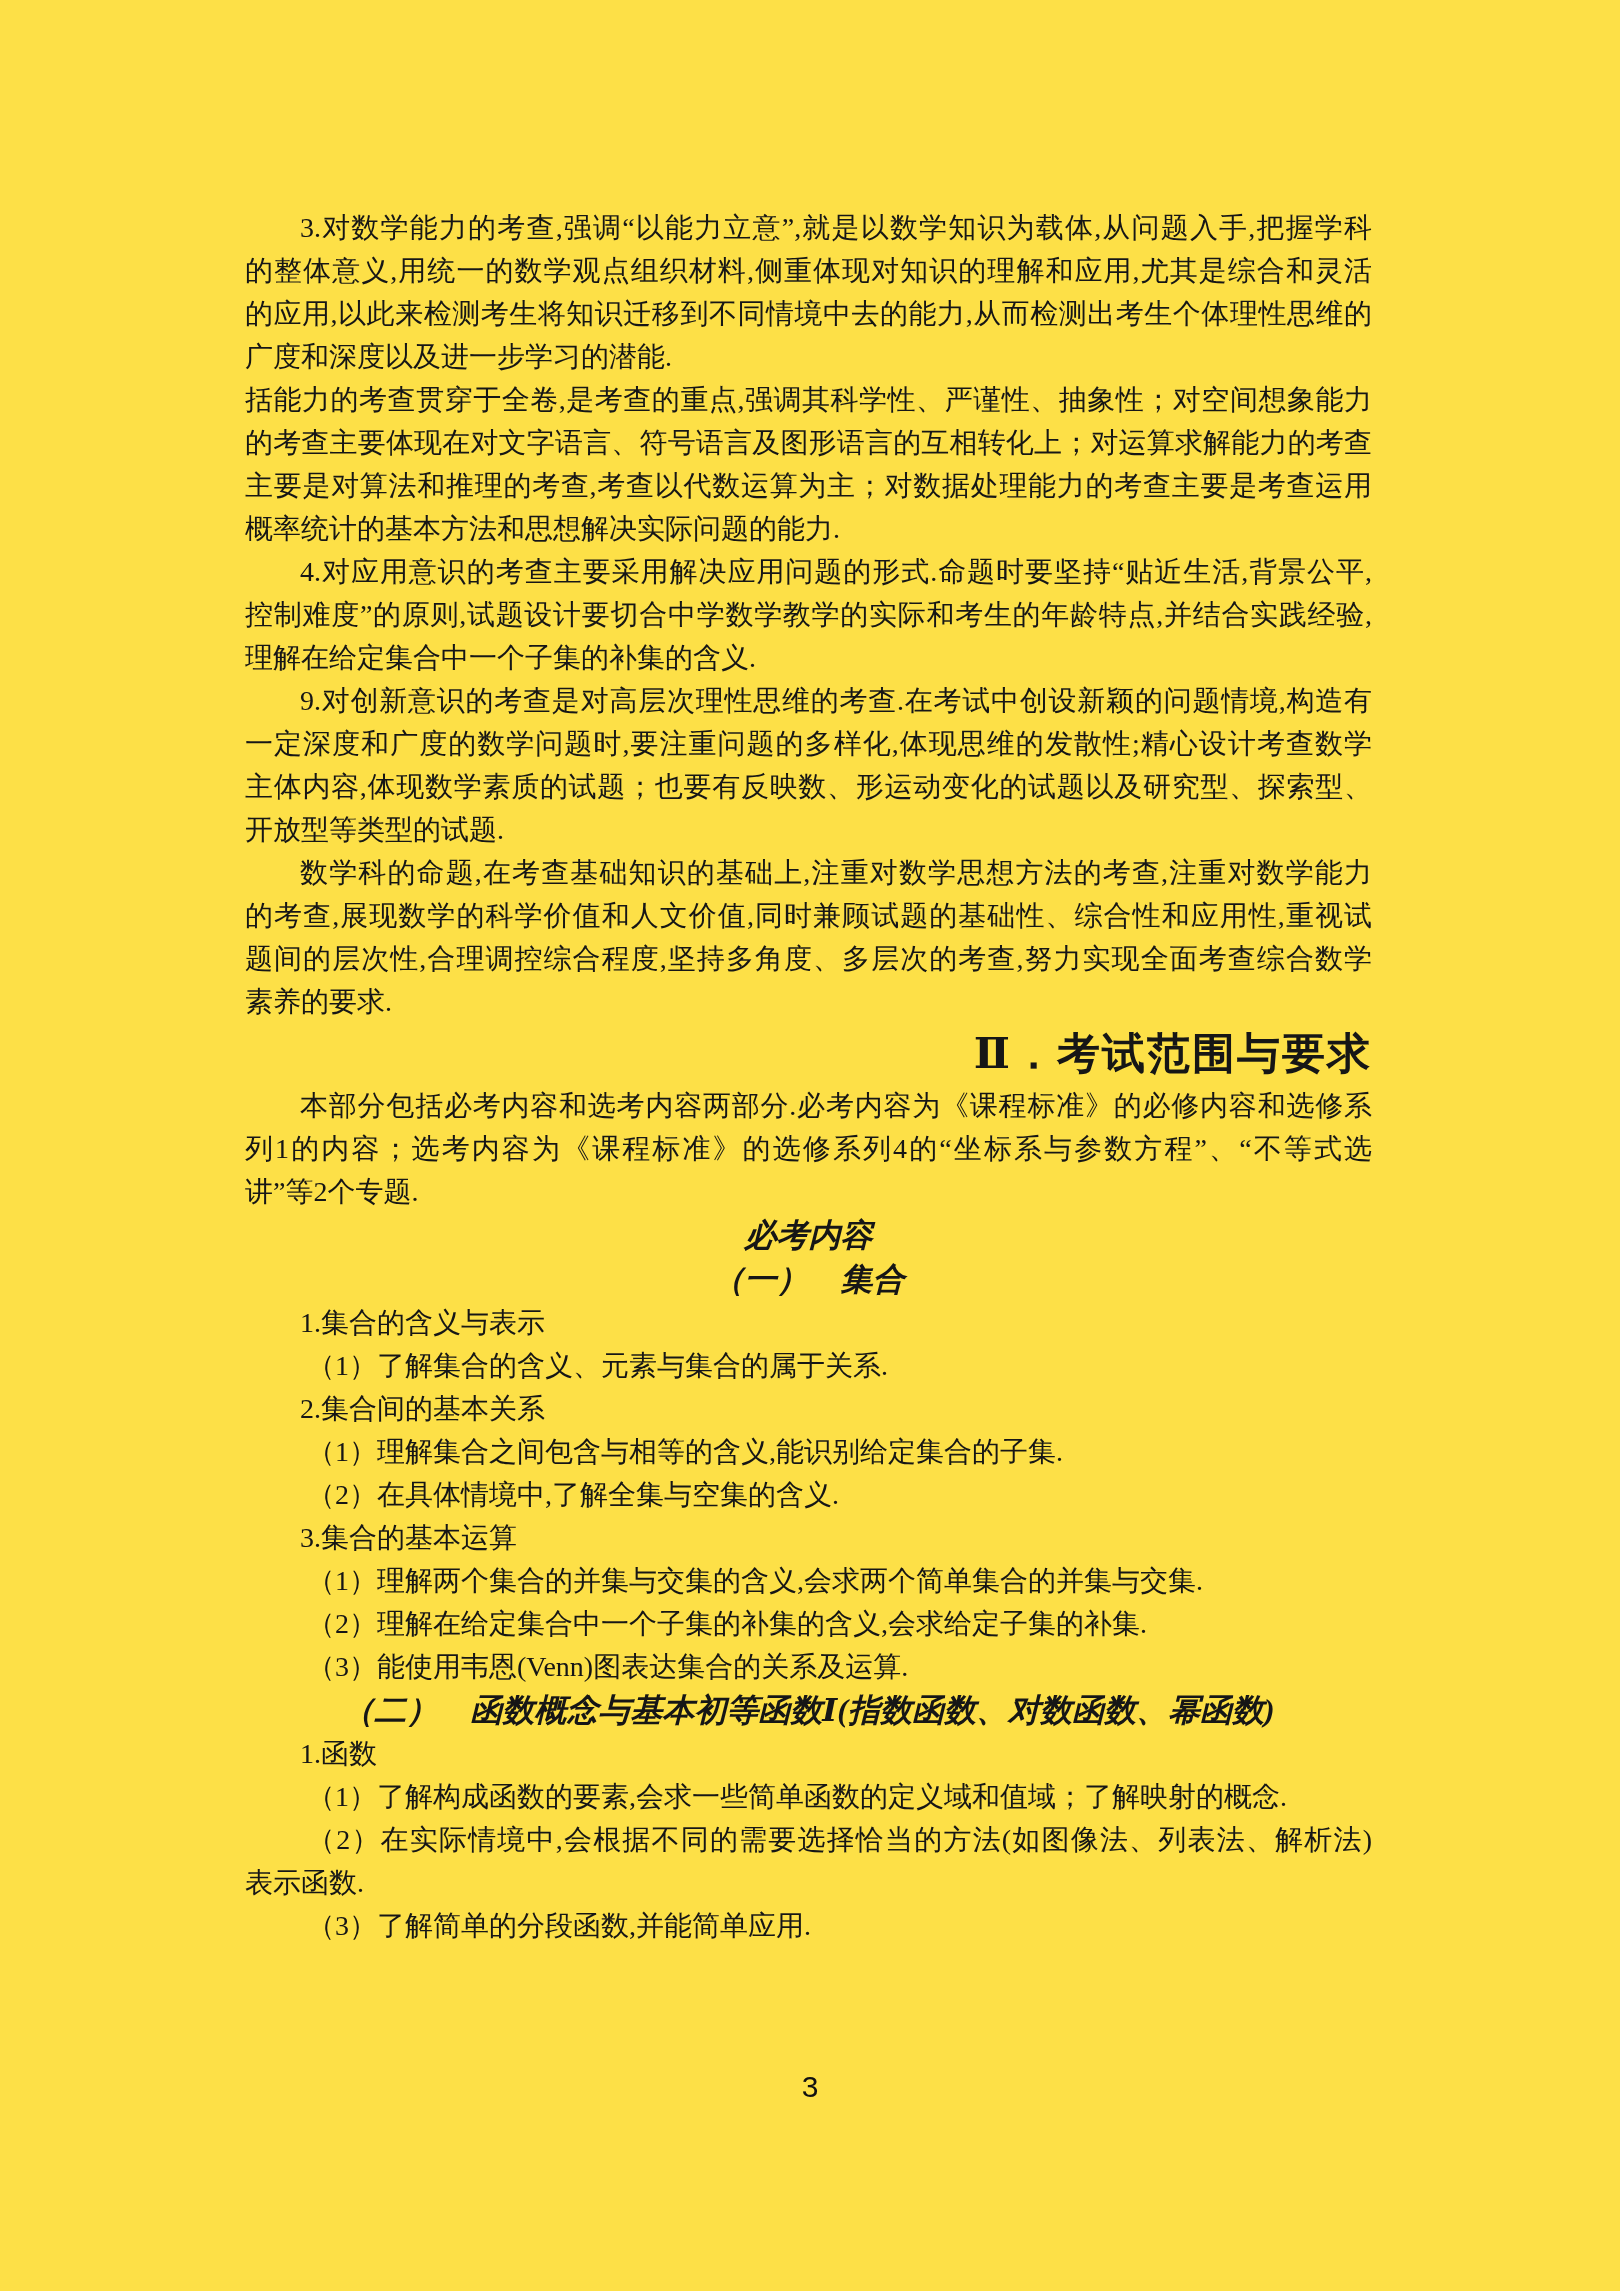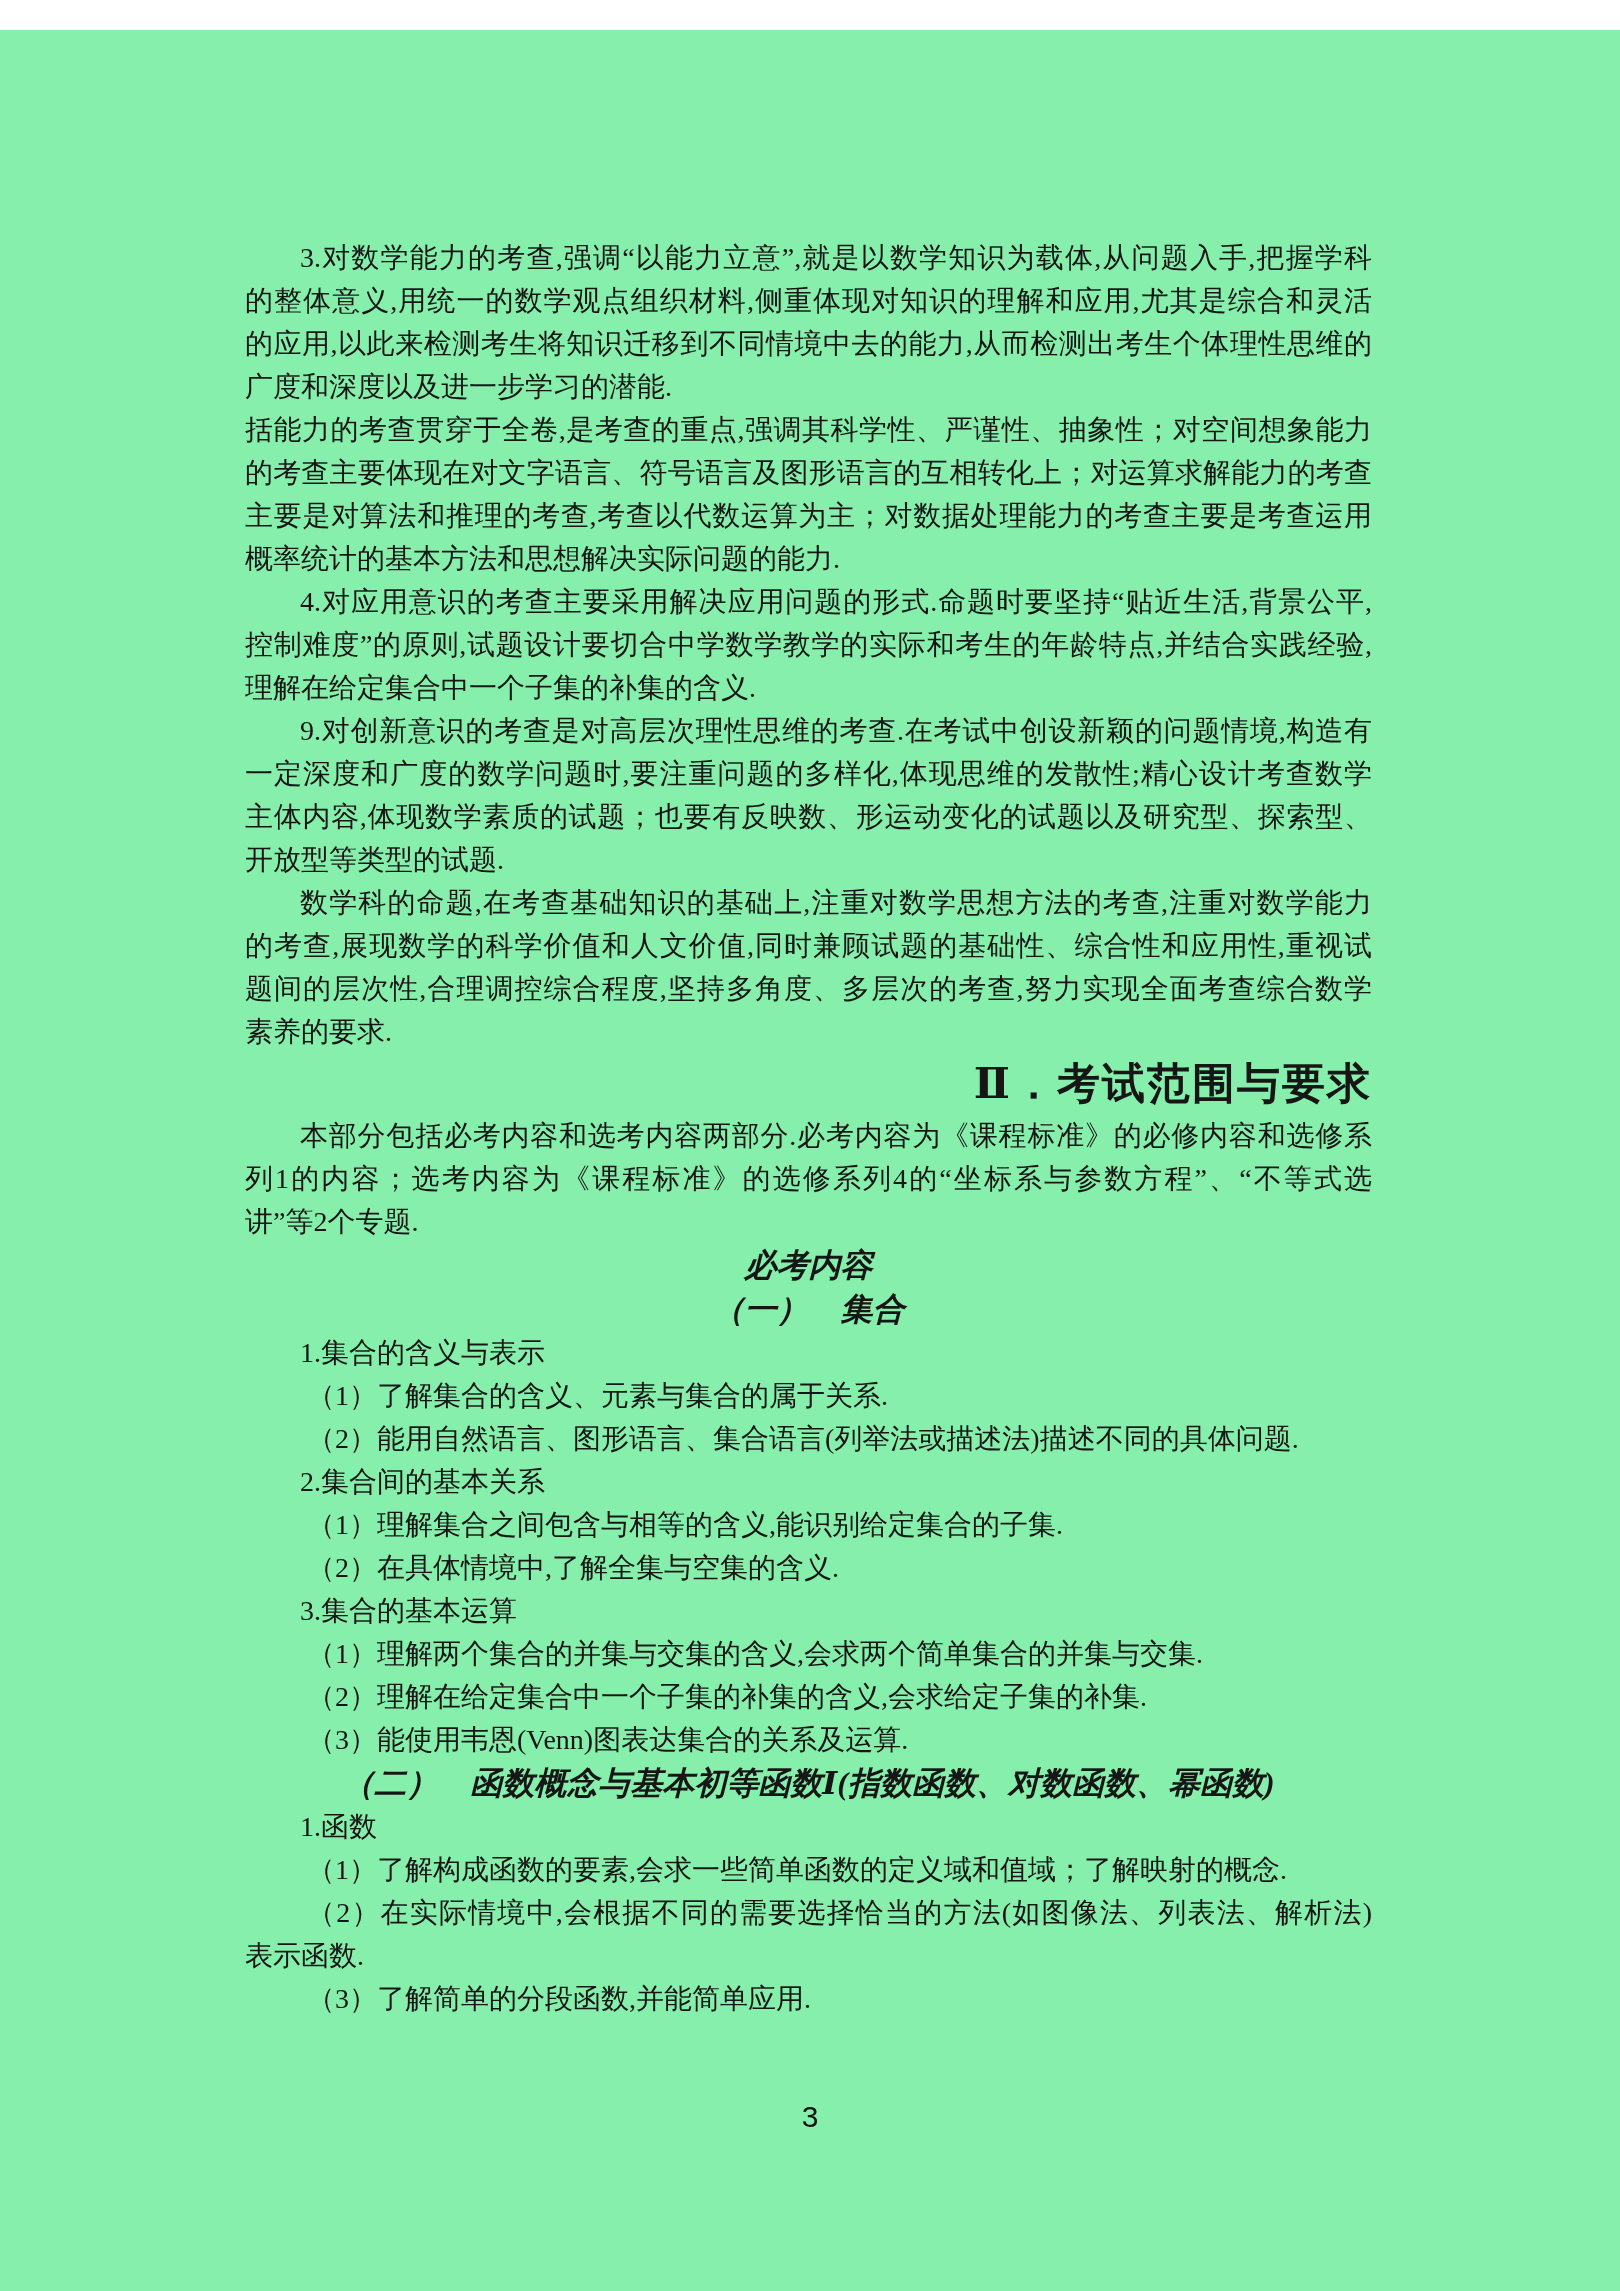--- a/index.html
+++ b/index.html
@@ -4,21 +4,21 @@
 <style>
   html, body { margin: 0; padding: 0; }
   body {
     width: 1620px; height: 2292px;
     background: #ffffff;
     font-family: "Liberation Serif", "DejaVu Serif", serif;
     color: #161616;
     position: relative;
     overflow: hidden;
   }
-  .page { position: absolute; inset: 0; background: #86efac; margin-top: 30px; }
+  .page { position: absolute; inset: 0; background: #fde047; }
   .content {
     position: absolute;
     left: 245px; top: 206px; width: 1127px;
   }
   .line {
     font-size: 28px;
     line-height: 43px;
     height: 43px;
     white-space: nowrap;
     text-align: left;
@@ -96,21 +96,20 @@
       </div>
       <div>
         <div class="h2">必考内容</div>
       </div>
       <div>
         <div class="h3">（一）　集合</div>
       </div>
       <div>
         <div class="line item">1.集合的含义与表示</div>
         <div class="line sub">（1）了解集合的含义、元素与集合的属于关系.</div>
-        <div class="line sub">（2）能用自然语言、图形语言、集合语言(列举法或描述法)描述不同的具体问题.</div>
         <div class="line item">2.集合间的基本关系</div>
         <div class="line sub">（1）理解集合之间包含与相等的含义,能识别给定集合的子集.</div>
         <div class="line sub">（2）在具体情境中,了解全集与空集的含义.</div>
         <div class="line item">3.集合的基本运算</div>
         <div class="line sub">（1）理解两个集合的并集与交集的含义,会求两个简单集合的并集与交集.</div>
         <div class="line sub">（2）理解在给定集合中一个子集的补集的含义,会求给定子集的补集.</div>
         <div class="line sub">（3）能使用韦恩(Venn)图表达集合的关系及运算.</div>
       </div>
       <div>
         <div class="h3">（二）　函数概念与基本初等函数Ⅰ(指数函数、对数函数、幂函数)</div>

